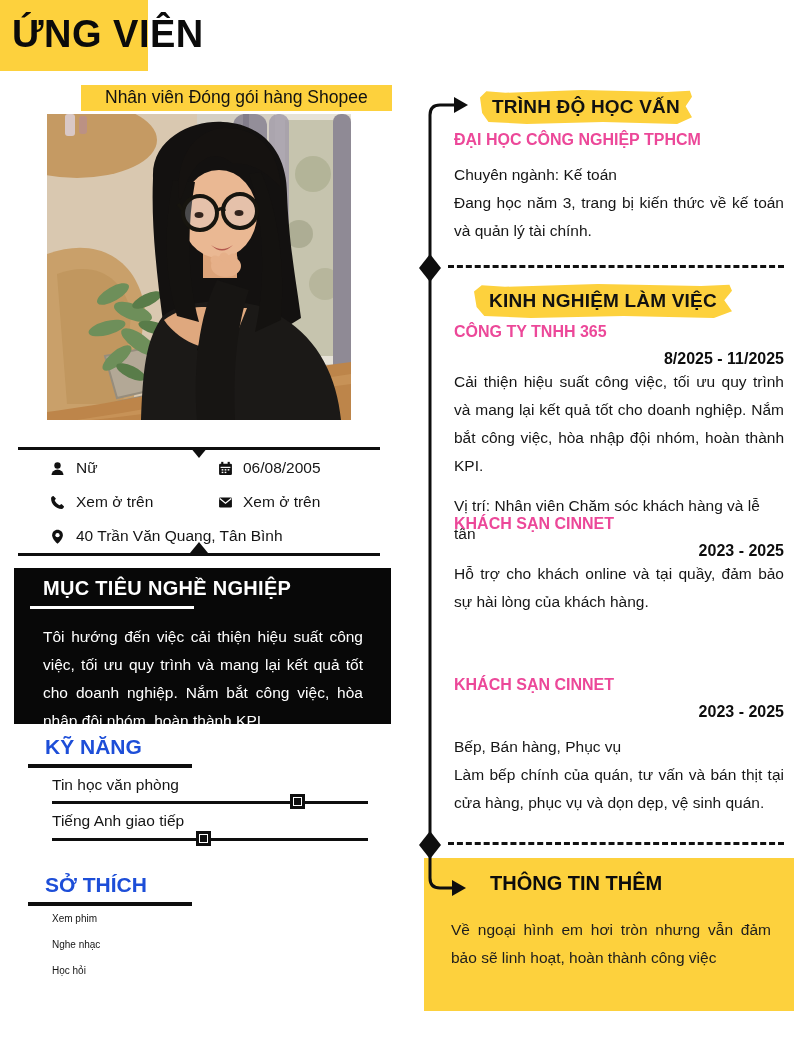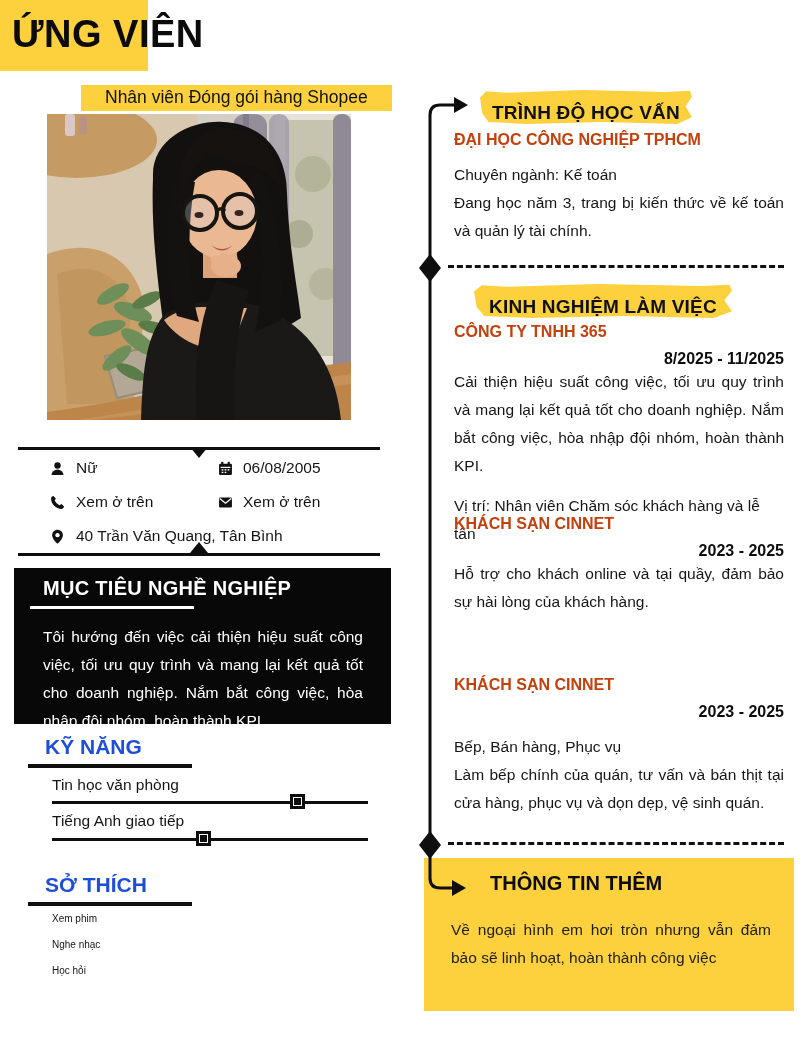--- a/index.html
+++ b/index.html
@@ -28,27 +28,27 @@
   .sec-heading{font-size:21px;font-weight:800;color:#1d4ed8;white-space:nowrap;}
   .sec-underline{width:164px;height:4px;background:var(--ink);}
   .skill-label{font-size:15.5px;color:#151515;white-space:nowrap;}
   .skill-track{width:316px;height:3px;background:var(--ink);}
   .skill-handle{position:absolute;top:-7px;width:9px;height:9px;border:3px solid var(--ink);outline:3px solid #fff;outline-offset:-11px;background:#fff;}
   .skill-handle::after{content:"";position:absolute;left:1px;top:1px;width:7px;height:7px;background:var(--ink);}
   .hobby{font-size:10px;color:#151515;white-space:nowrap;}
 
   
   .timeline{left:410px;top:88px;width:72px;height:812px;z-index:5;pointer-events:none;}
-  .brush{display:flex;align-items:flex-end;justify-content:center;background:var(--yellow);
+  .brush{display:flex;align-items:center;justify-content:center;background:var(--yellow);
          clip-path:polygon(0% 22%,3% 4%,12% 8%,48% 0%,88% 6%,99% 2%,100% 20%,97% 48%,100% 80%,93% 100%,58% 94%,22% 100%,4% 94%,1% 68%);}
   .brush .t{font-size:19px;font-weight:700;color:#111;white-space:nowrap;letter-spacing:.2px;}
   .edu-header{left:480px;top:90px;width:212px;height:34px;}
   .exp-header{left:474px;top:284px;width:258px;height:34px;}
   .rcol{width:330px;font-size:15.5px;color:#161616;}
-  .org{font-size:16px;font-weight:700;color:#c2410c;white-space:nowrap;}
+  .org{font-size:16px;font-weight:700;color:#ec4899;white-space:nowrap;}
   .period{text-align:right;font-size:16px;font-weight:700;color:#0d0d0d;margin-top:9px;}
   .line28{line-height:28px;}
   .just{text-align:justify;}
   .dashed{border-top:3px dashed #111;height:0;width:336px;left:448px;}
   .additional{left:424px;top:858px;width:370px;height:153px;background:var(--yellow);z-index:1;}
   .add-title{left:66px;top:14px;font-size:20px;font-weight:700;color:#0c0c0c;white-space:nowrap;}
   .add-body{left:27px;top:58px;width:320px;font-size:15.5px;line-height:28px;text-align:justify;color:#1d1d1d;}
 </style>
 </head>
 <body>

